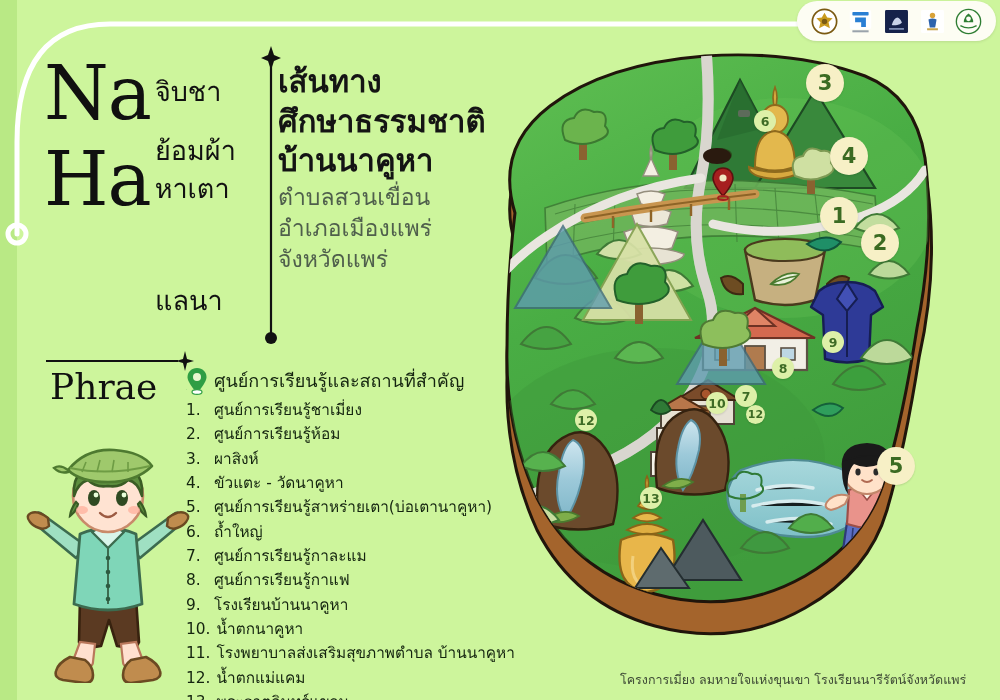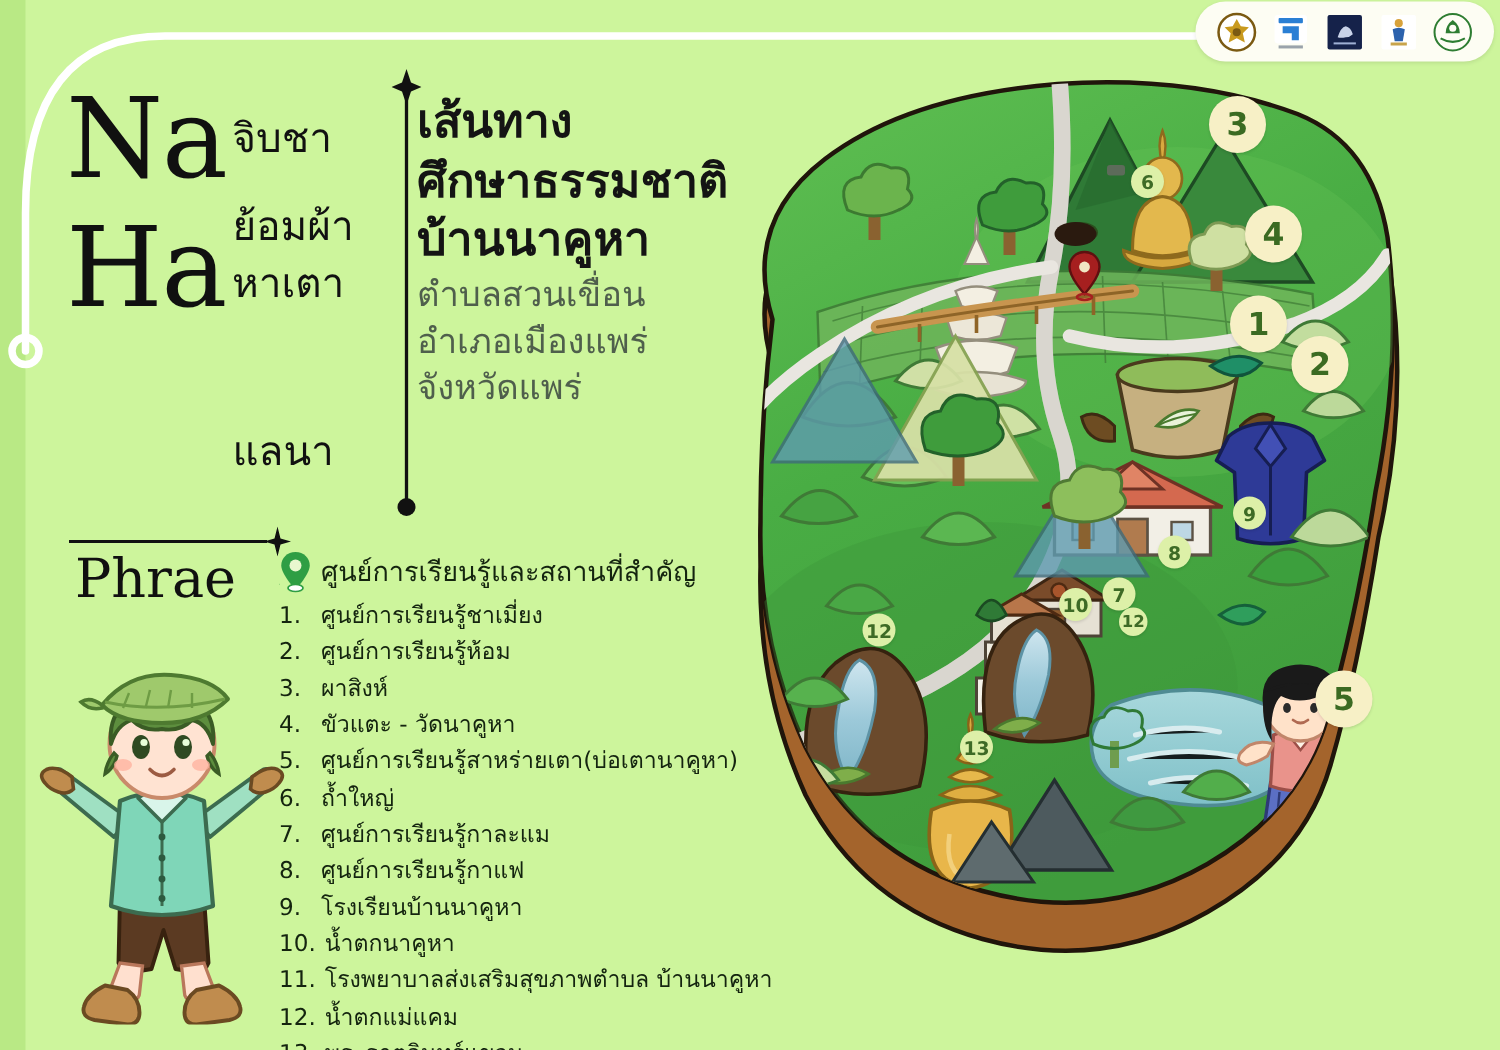--- a/index.html
+++ b/index.html
@@ -590,14 +590,15 @@
       <div class="pin sm" style="left: 754px; top: 110px;">6</div>
       <div class="pin sm" style="left: 735px; top: 385px;">7</div>
       <div class="pin sm" style="left: 772px; top: 357px;">8</div>
       <div class="pin sm" style="left: 822px; top: 331px;">9</div>
       <div class="pin sm" style="left: 706px; top: 392px;">10</div>
       <div class="pin sm2" style="left: 746px; top: 405px;">12</div>
       <div class="pin sm" style="left: 575px; top: 409px;">12</div>
       <div class="pin sm" style="left: 640px; top: 487px;">13</div>
     </div>
 
+  <div class="credit">โครงการเมี่ยง ลมหายใจแห่งขุนเขา  โรงเรียนนารีรัตน์จังหวัดแพร่</div>
 
 </div>
 
 </body></html>

